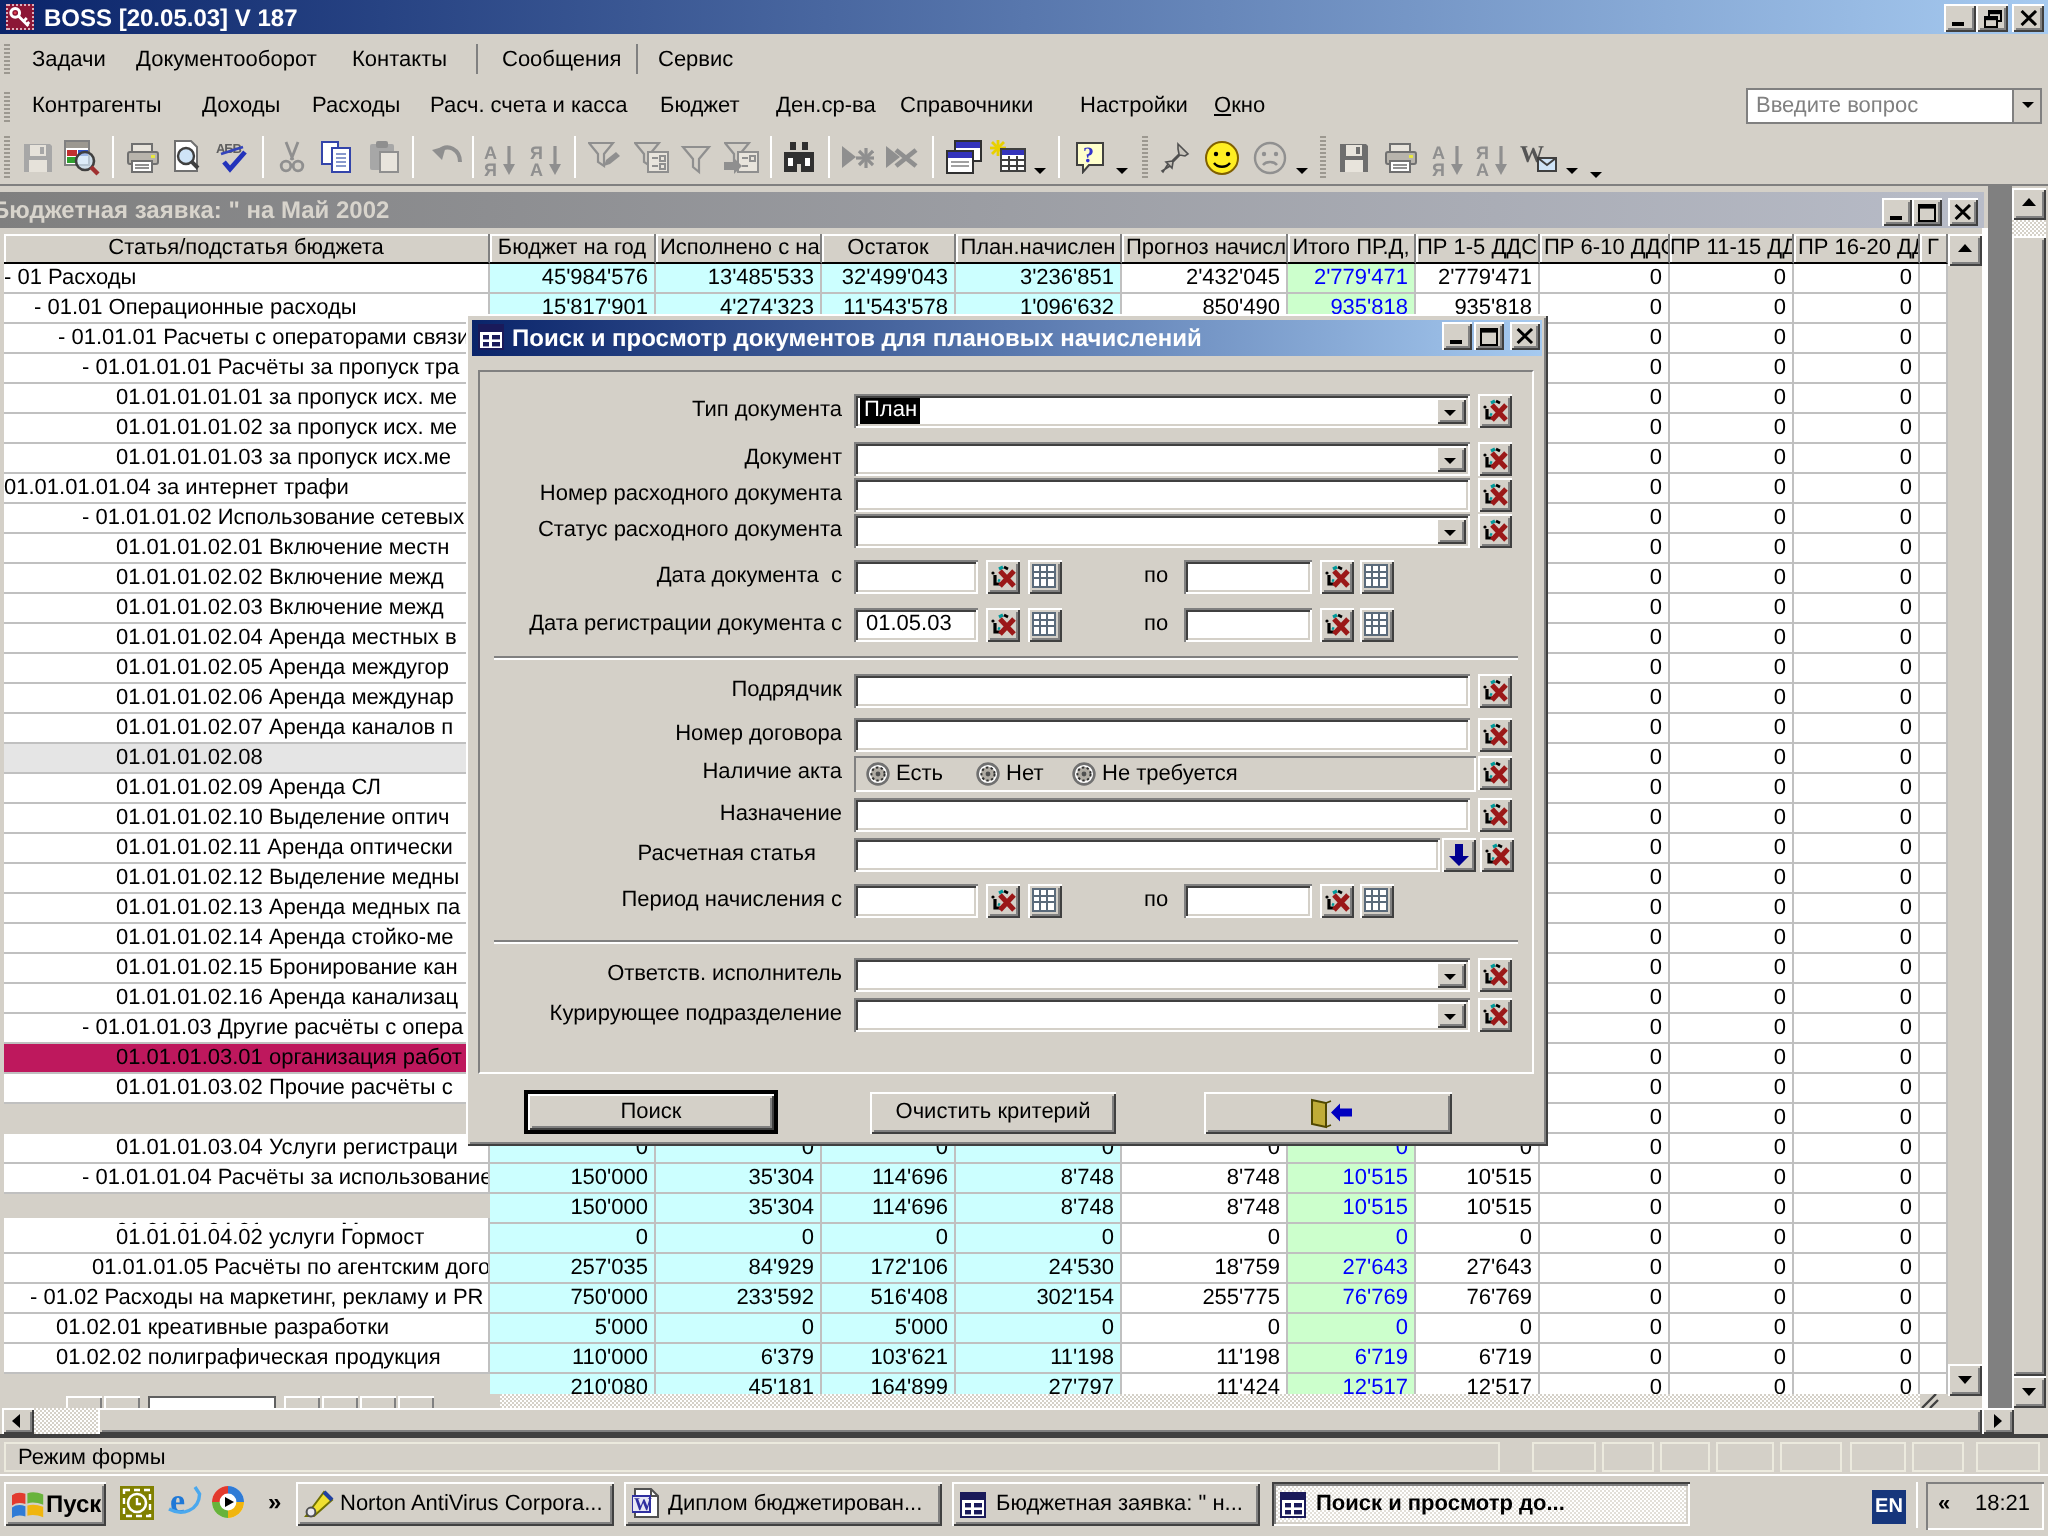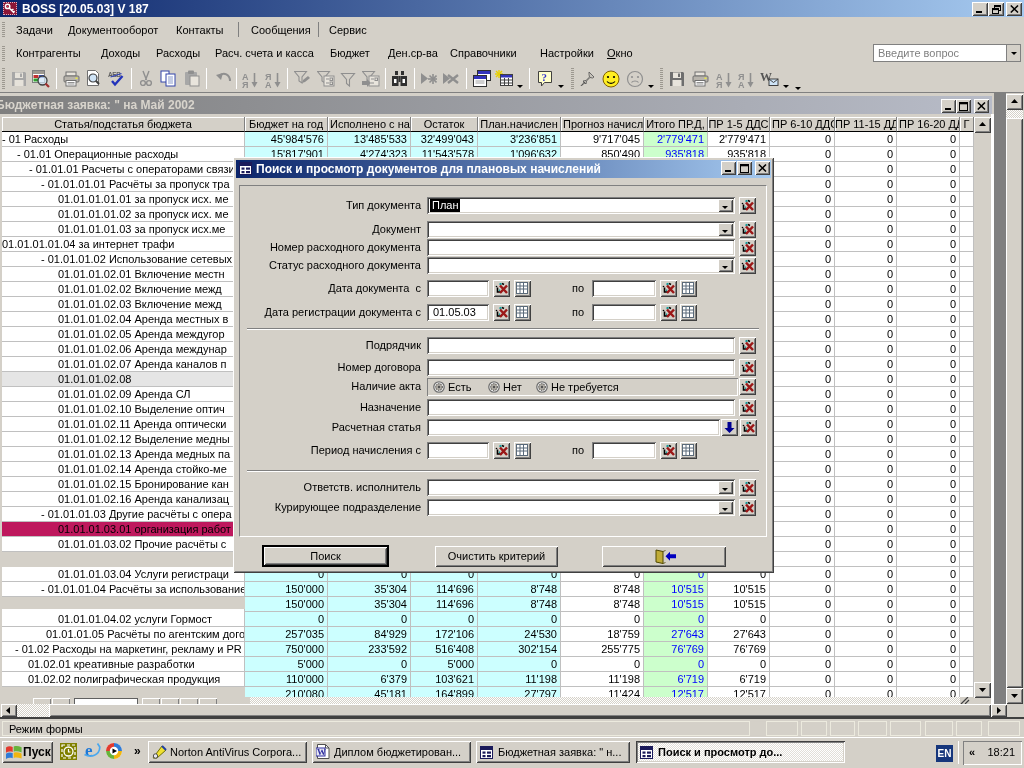--- a/index.html
+++ b/index.html
@@ -383,21 +383,21 @@
 <div class="hc" style="left:770px;top:117px;width:65px;text-align:left;padding-left:2px;">ПР 6-10 ДДС</div>
 <div class="hc" style="left:835px;top:117px;width:62px;">ПР 11-15 ДД</div>
 <div class="hc" style="left:897px;top:117px;width:63px;text-align:left;padding-left:2px;">ПР 16-20 ДД(</div>
 <div class="hc" style="left:960px;top:117px;width:14px;">Г</div>
 <div class="a" style="left:0px;top:117px;width:2px;height:587px;background:#d4d0c8"></div>
 <div class="cell" style="left:2px;top:132px;width:243px;background:#fff"><span style="margin-left:0px">- 01 Расходы</span></div>
 <div class="cell num" style="left:245px;top:132px;width:83px;background:#ccffff;">45'984'576</div>
 <div class="cell num" style="left:328px;top:132px;width:83px;background:#ccffff;">13'485'533</div>
 <div class="cell num" style="left:411px;top:132px;width:67px;background:#ccffff;">32'499'043</div>
 <div class="cell num" style="left:478px;top:132px;width:83px;background:#ccffff;">3'236'851</div>
-<div class="cell num" style="left:561px;top:132px;width:83px;background:#fff;">9'717'045</div>
+<div class="cell num" style="left:561px;top:132px;width:83px;background:#fff;">2'432'045</div>
 <div class="cell num" style="left:644px;top:132px;width:64px;background:#ccffcc;color:#0000ff;">2'779'471</div>
 <div class="cell num" style="left:708px;top:132px;width:62px;background:#fff;">2'779'471</div>
 <div class="cell num" style="left:770px;top:132px;width:65px;background:#fff;">0</div>
 <div class="cell num" style="left:835px;top:132px;width:62px;background:#fff;">0</div>
 <div class="cell num" style="left:897px;top:132px;width:63px;background:#fff;">0</div>
 <div class="cell num" style="left:960px;top:132px;width:14px;background:#fff;"></div>
 <div class="cell" style="left:2px;top:147px;width:243px;background:#fff"><span style="margin-left:15px">- 01.01 Операционные расходы</span></div>
 <div class="cell num" style="left:245px;top:147px;width:83px;background:#ccffff;">15'817'901</div>
 <div class="cell num" style="left:328px;top:147px;width:83px;background:#ccffff;">4'274'323</div>
 <div class="cell num" style="left:411px;top:147px;width:67px;background:#ccffff;">11'543'578</div>
@@ -1175,21 +1175,21 @@
         <svg width="13" height="13">
           <line x1="4.5" y1="2.5" x2="6.5" y2="1.5" stroke="#009999" stroke-width="1.6"></line>
           <line x1="7" y1="1.5" x2="9" y2="2.5" stroke="#000" stroke-width="1.4"></line>
           <path d="M2.5 5.5 v4.5 h4" fill="none" stroke="#000" stroke-width="1.6"></path>
           <circle cx="1.5" cy="4.5" r="0.8" fill="#000"></circle>
           <line x1="4" y1="8" x2="5" y2="8.5" stroke="#009999" stroke-width="1.4"></line>
           <path d="M5 3.5 L12 11 M12 3.5 L5 11" stroke="#9b1818" stroke-width="2.5"></path>
         </svg>
       </div>
     </div>
-<div class="rlbl" style="left:161px;top:419px;width:260px">Расчетная статья</div>
+<div class="rlbl" style="left:148px;top:419px;width:260px">Расчетная статья</div>
 <div class="a fld" style="left:427px;top:419px;width:293px;height:17px;"></div>
 <div class="a xbtn" style="left:721px;top:419px;width:17px;height:17px;">
       <svg width="13" height="13" style="margin:2px 0 0 2px">
         <path d="M6.5 12 L1.5 7 L4.5 7 L4.5 1 L8.5 1 L8.5 7 L11.5 7 z" fill="#000090"></path>
       </svg>
     </div>
 <div class="a xbtn" style="left:740px;top:419px;width:17px;height:17px;">
       <div style="padding:2px 0 0 2px">
         <svg width="13" height="13">
           <line x1="4.5" y1="2.5" x2="6.5" y2="1.5" stroke="#009999" stroke-width="1.6"></line>

